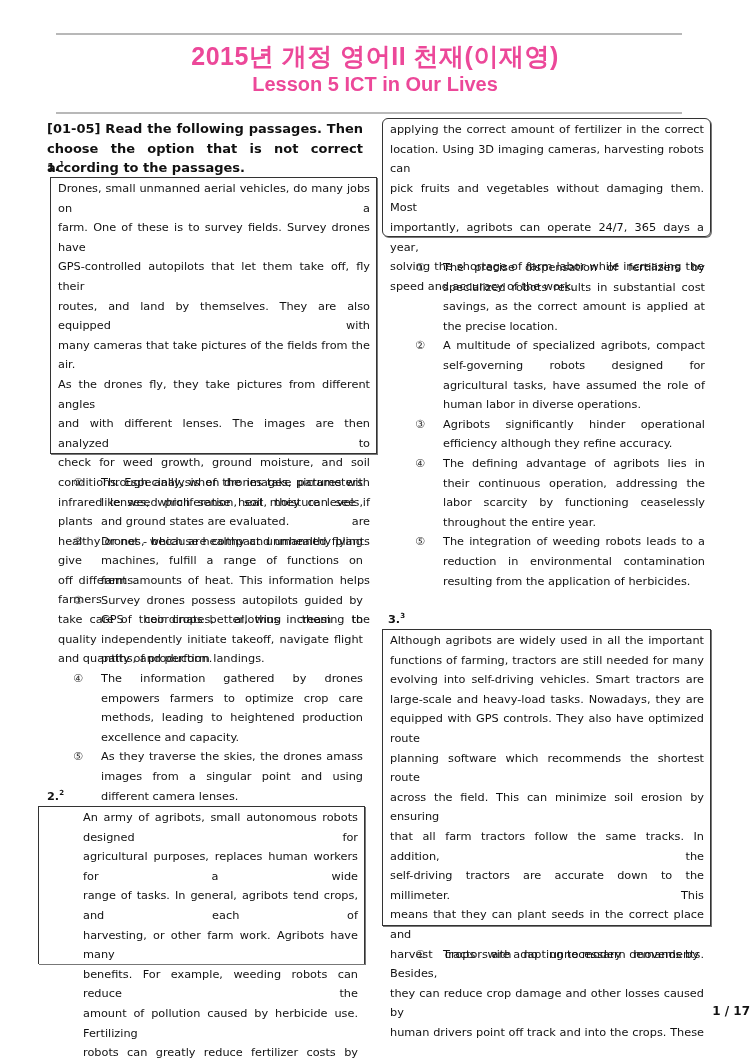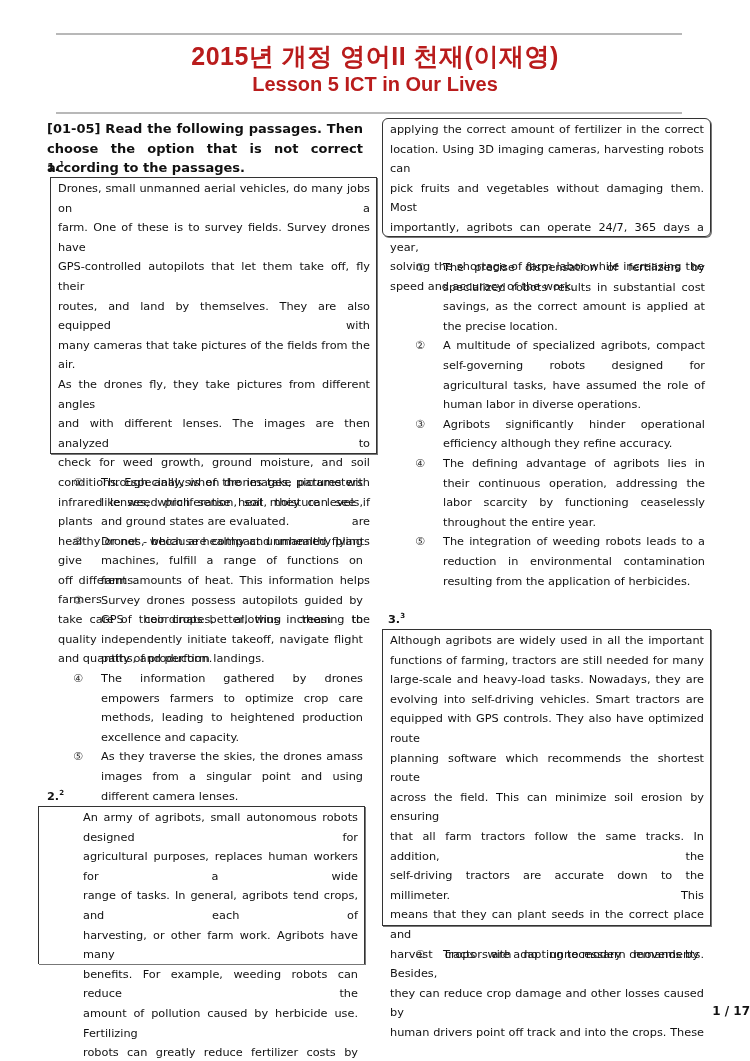--- a/index.html
+++ b/index.html
@@ -1,20 +1,20 @@
 <!DOCTYPE html>
 <html><head>
 <meta charset="utf-8">
 <style>
   html, body { margin: 0; padding: 0; background: #ffffff; }
   body { width: 750px; height: 1061px; position: relative; overflow: hidden;
          font-family: "DejaVu Sans", "Liberation Sans", sans-serif; color: #111; }
   .hr { position: absolute; left: 56px; width: 626px; height: 0; border-top: 2px solid #b8b8b8; }
   .title { position: absolute; left: 0; width: 750px; text-align: center;
-           font-family: "Liberation Sans", "DejaVu Sans", sans-serif; font-weight: bold; color: #b91c1c; }
+           font-family: "Liberation Sans", "DejaVu Sans", sans-serif; font-weight: bold; color: #ec4899; }
   .title1 { top: 40px; font-size: 25px; letter-spacing: 0.5px; }
   .title2 { top: 73px; font-size: 20px; }
   .instr { position: absolute; left: 47px; top: 119px; width: 316px; font-weight: bold; font-size: 13px;
            line-height: 19.6px; text-align: justify; text-align-last: left; }
   .qnum { position: absolute; font-weight: bold; font-size: 11.3px; }
   .qnum sup { font-size: 7px; vertical-align: 5px; }
   .box { position: absolute; border: 1px solid #333; box-shadow: 1px 1px 0 #777;
          padding: 1px 6px 1px 7px; font-size: 11.3px; line-height: 19.6px;
          text-align: justify; text-align-last: justify; box-sizing: border-box; }
   .box .last { text-align-last: left; }
@@ -123,22 +123,22 @@
       <span class="txt">The integration of weeding robots leads to a reduction in environmental contamination resulting from the application of herbicides.</span>
     </div>
   </div>
 
 <div class="qnum" style="left:388px; top:612px;">
   <span>3.</span><sup>3</sup>
 </div>
 <div class="box" id="q3box" style="left:382px; top:629px; width:329px; height:297px;">
     <p>Although agribots are widely used in all the important</p>
     <p>functions of farming, tractors are still needed for many</p>
+    <p>evolving into self-driving vehicles. Smart tractors are</p>
     <p>large-scale and heavy-load tasks. Nowadays, they are</p>
-    <p>evolving into self-driving vehicles. Smart tractors are</p>
     <p>equipped with GPS controls. They also have optimized route</p>
     <p>planning software which recommends the shortest route</p>
     <p>across the field. This can minimize soil erosion by ensuring</p>
     <p>that all farm tractors follow the same tracks. In addition, the</p>
     <p>self-driving tractors are accurate down to the millimeter. This</p>
     <p>means that they can plant seeds in the correct place and</p>
     <p>harvest crops with no unnecessary movements. Besides,</p>
     <p>they can reduce crop damage and other losses caused by</p>
     <p>human drivers point off track and into the crops. These</p>
   </div>

